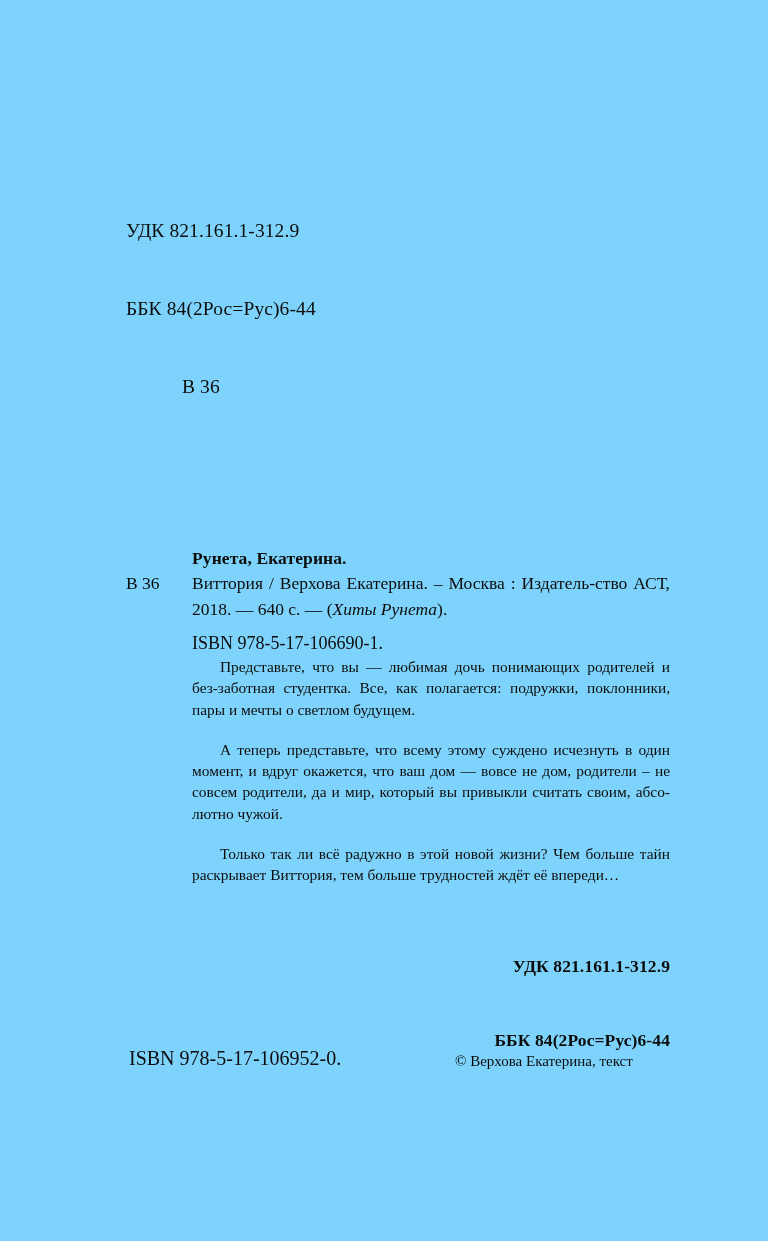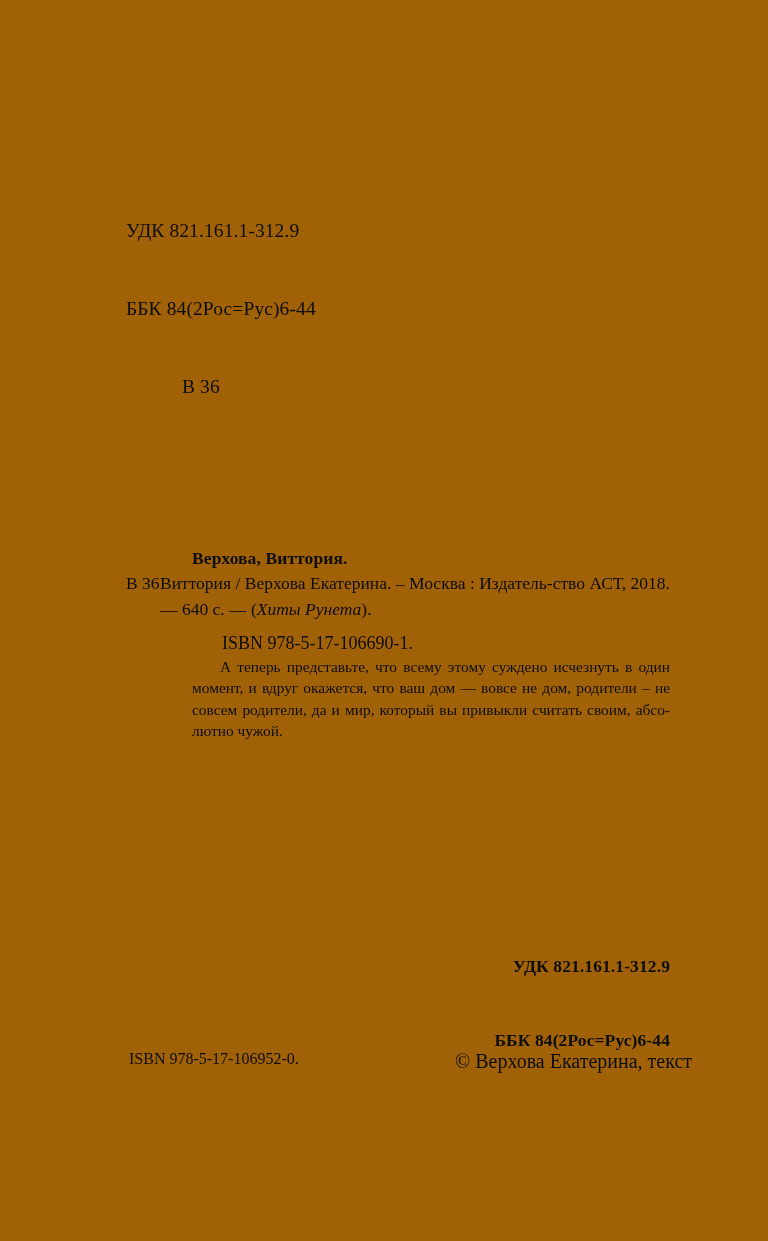--- a/index.html
+++ b/index.html
@@ -12,21 +12,21 @@
     height: 1241px;
     position: relative;
     font-family: "Liberation Serif", "DejaVu Serif", serif;
     color: #0d0d0d;
     -webkit-font-smoothing: antialiased;
   }
 
   .page {
     position: absolute;
     inset: 0;
-    background: #a16207;
+    background: #7dd3fc;
   }
 
   
   .class-block {
     position: absolute;
     left: 126px;
     top: 166px;
     font-size: 19.5px;
     line-height: 26px;
     letter-spacing: 0.1px;
@@ -59,27 +59,27 @@
   }
   .shelf-mark {
     position: absolute;
     left: 0;
     top: 0;
     width: 60px;
     font-size: 17.5px;
     line-height: 25.5px;
   }
   .record-desc {
-    margin-left: 34px;
+    margin-left: 66px;
     text-indent: 0;
   }
   .record-desc .series { font-style: italic; }
 
   .record-isbn {
-    margin-left: 96px;
+    margin-left: 66px;
     margin-top: 9px;
     font-size: 18px;
     line-height: 25px;
   }
 
   
   .annotation {
     position: absolute;
     left: 192px;
     top: 656px;
@@ -109,54 +109,56 @@
     letter-spacing: 0.1px;
     white-space: pre;
   }
   .indices-bold span { display: block; }
 
   
   .footer-isbn {
     position: absolute;
     left: 129px;
     top: 1046px;
-    font-size: 16px;
+    font-size: 20px;
     line-height: 25px;
   }
   .copyright {
     position: absolute;
     left: 455px;
     top: 1050px;
-    font-size: 20px;
+    font-size: 15px;
     line-height: 22px;
   }
   .copyright span { display: block; white-space: pre; }
 </style>
 </head>
 <body>
 
 <div class="page">
 
   <div class="class-block">
     <span class="class-line">УДК 821.161.1-312.9</span>
     <span class="class-line">ББК 84(2Рос=Рус)6-44</span>
     <span class="class-line shelf">В 36</span>
   </div>
 
   <div class="record">
-    <div class="record-author">Верхова, Виттория.</div>
+    <div class="record-author">Рунета, Екатерина.</div>
     <div class="record-body">
       <span class="shelf-mark">В 36</span>
       <div class="record-desc"><span>Виттория / Верхова Екатерина. – Москва : Издатель-ство АСТ, 2018. — 640 с. — (</span><span class="series">Хиты Рунета</span><span>).</span></div>
     </div>
     <div class="record-isbn">ISBN 978-5-17-106690-1.</div>
   </div>
 
   <div class="annotation">
+    <p>Представьте, что вы — любимая дочь понимающих родителей и без-заботная студентка. Все, как полагается: подружки, поклонники, пары и мечты о светлом будущем.</p>
     <p>А теперь представьте, что всему этому суждено исчезнуть в один момент, и вдруг окажется, что ваш дом — вовсе не дом, родители – не совсем родители, да и мир, который вы привыкли считать своим, абсо-лютно чужой.</p>
+    <p>Только так ли всё радужно в этой новой жизни? Чем больше тайн раскрывает Виттория, тем больше трудностей ждёт её впереди…</p>
   </div>
 
   <div class="indices-bold">
     <span>УДК 821.161.1-312.9</span>
     <span>ББК 84(2Рос=Рус)6-44</span>
   </div>
 
   <div class="footer-isbn">ISBN 978-5-17-106952-0.</div>
   <div class="copyright">
     <span>© Верхова Екатерина, текст</span>

